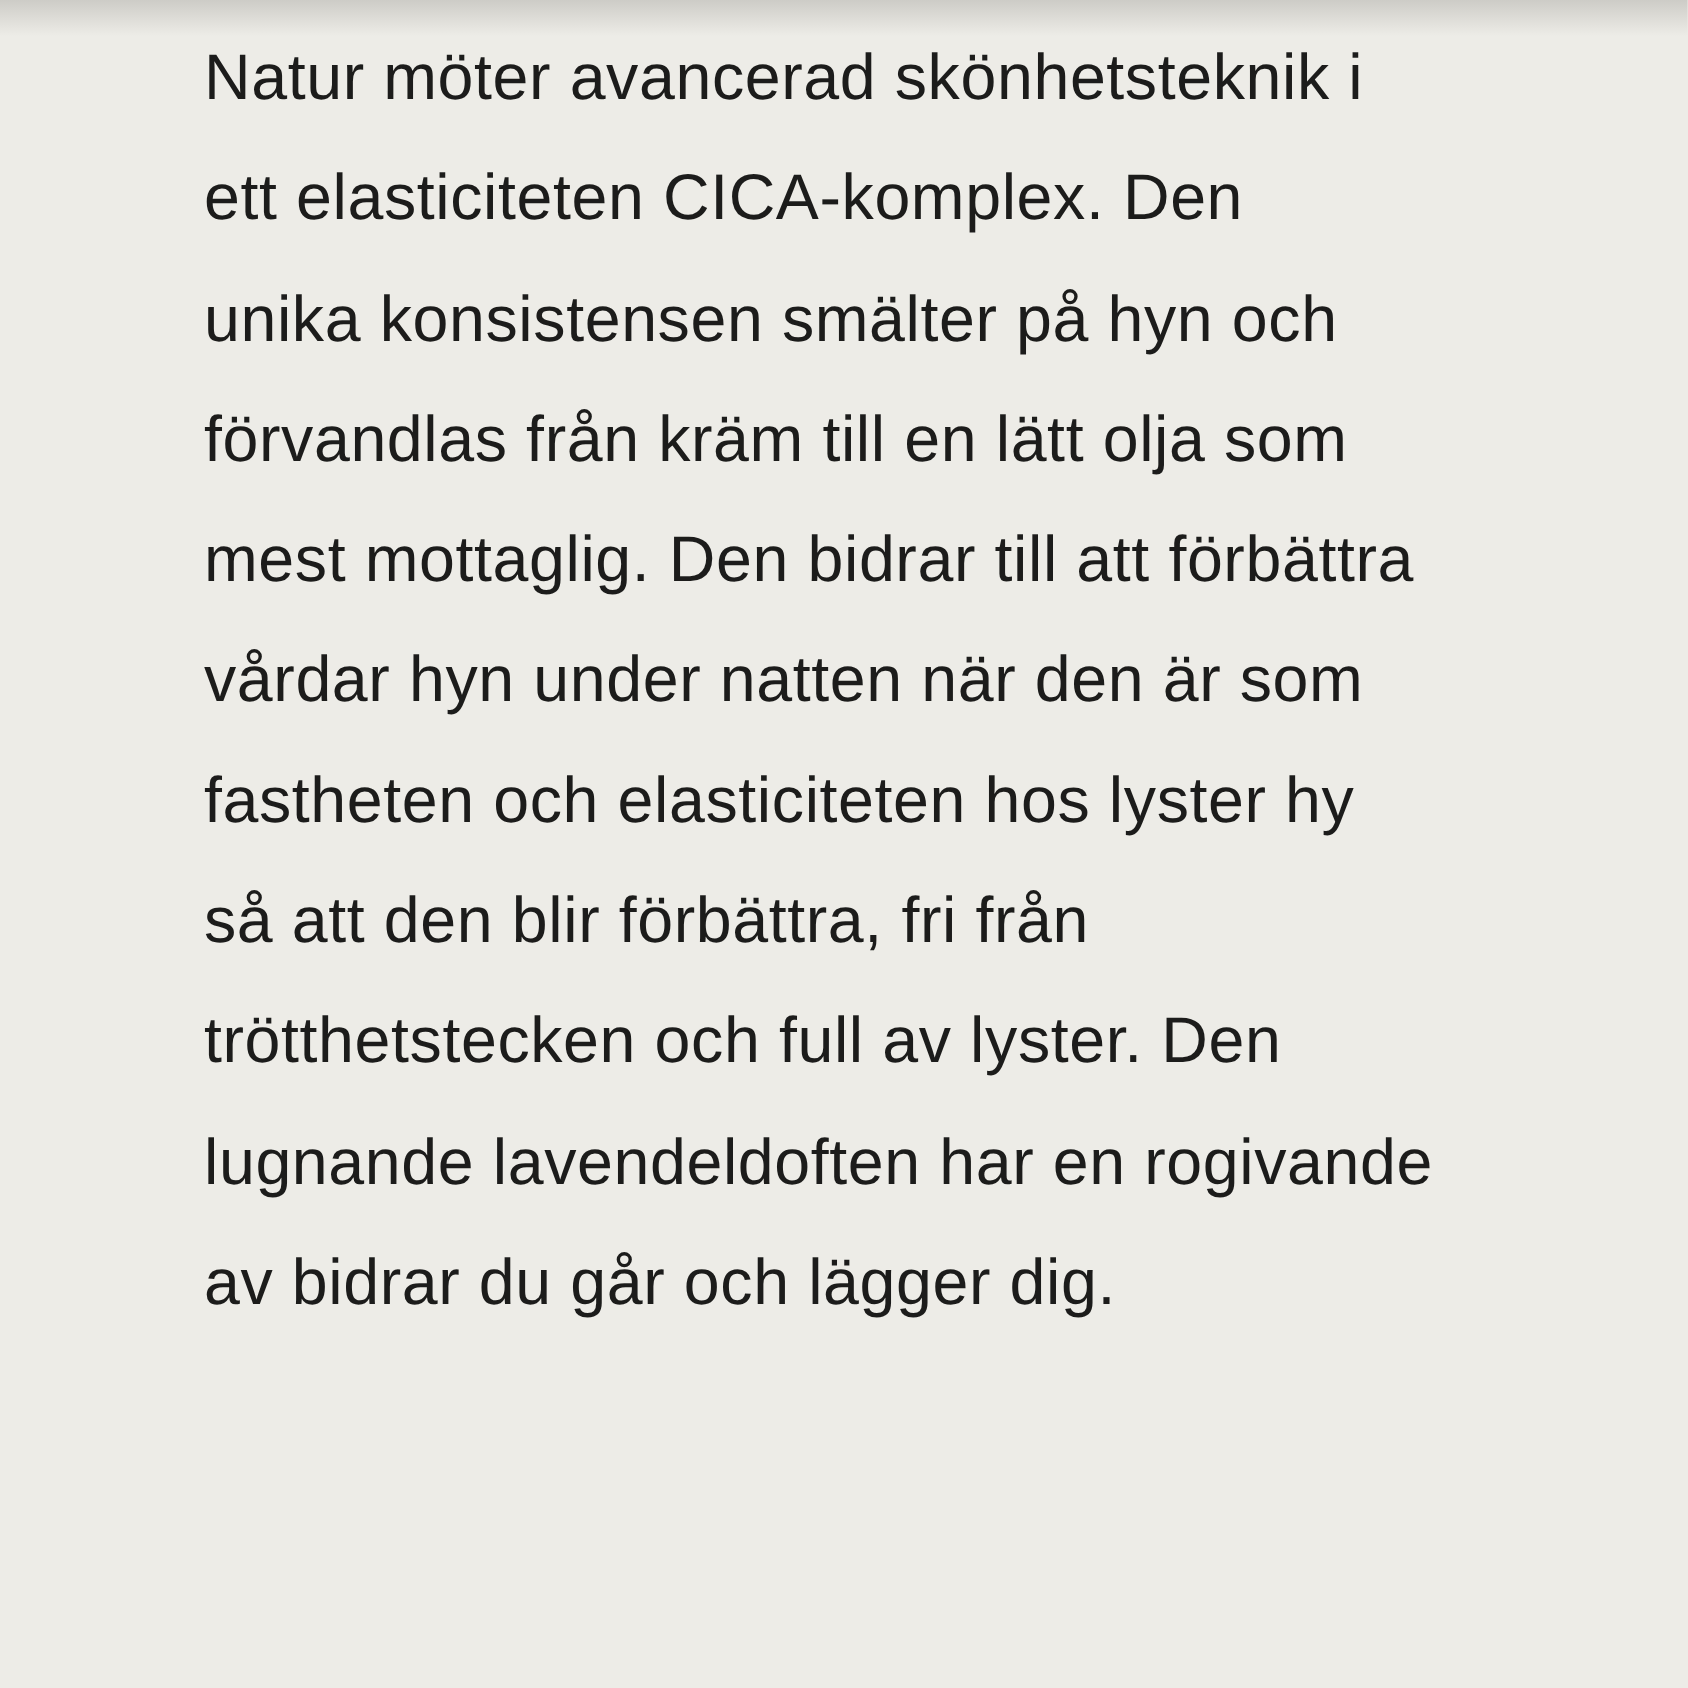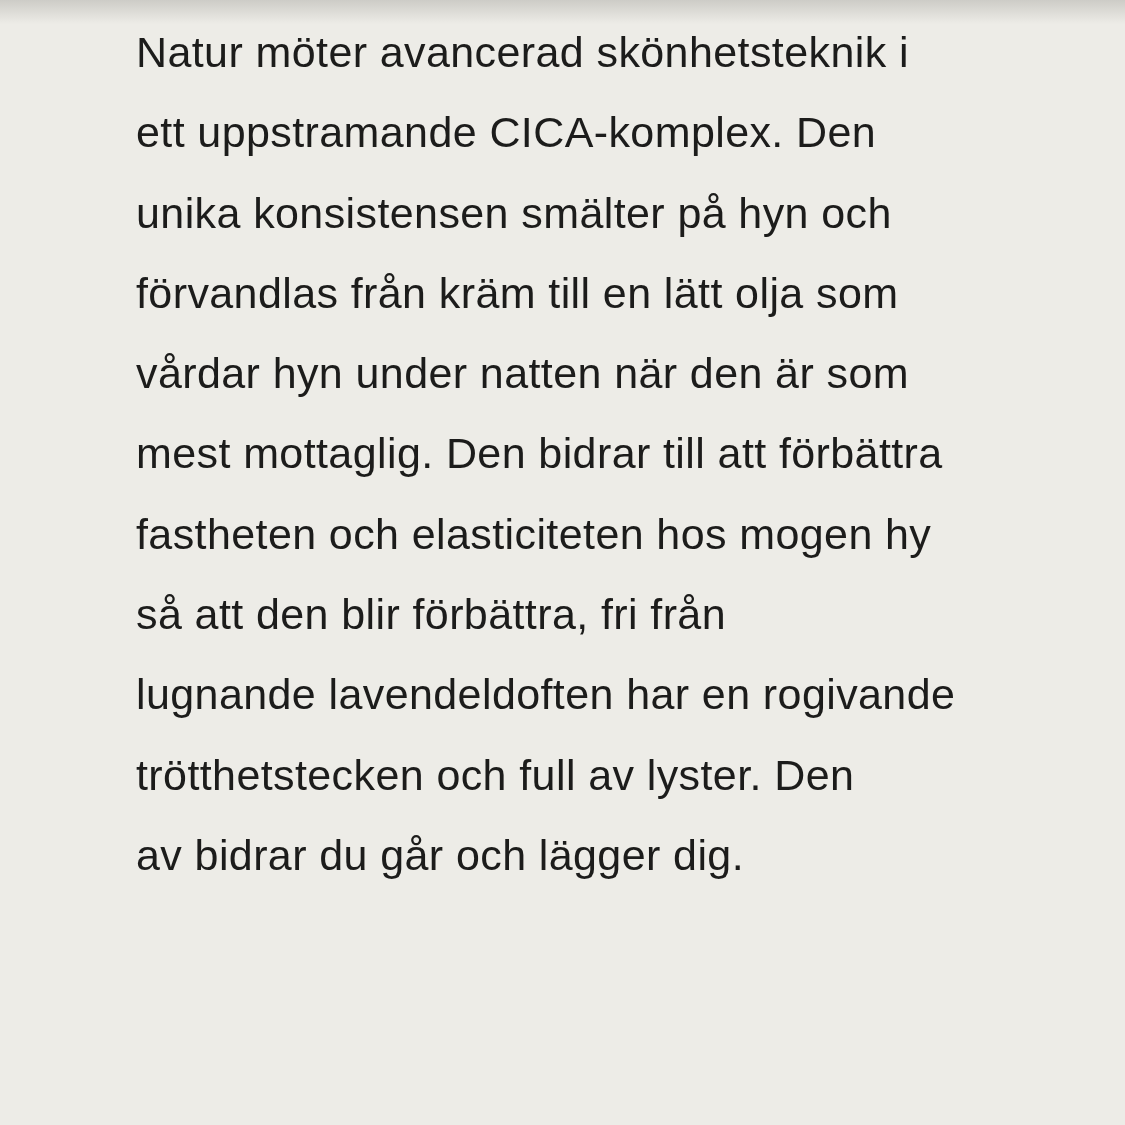--- a/index.html
+++ b/index.html
@@ -39,23 +39,23 @@
     white-space: nowrap;
   }
 </style>
 </head>
 <body>
 
 <div class="top-shadow"></div>
 
 <div class="description-block">
   <div class="description-line">Natur möter avancerad skönhetsteknik i</div>
-  <div class="description-line">ett uppstramande CICA-komplex. Den</div>
+  <div class="description-line">ett elasticiteten CICA-komplex. Den</div>
   <div class="description-line">unika konsistensen smälter på hyn och</div>
   <div class="description-line">förvandlas från kräm till en lätt olja som</div>
+  <div class="description-line">mest mottaglig. Den bidrar till att förbättra</div>
   <div class="description-line">vårdar hyn under natten när den är som</div>
-  <div class="description-line">mest mottaglig. Den bidrar till att förbättra</div>
-  <div class="description-line">fastheten och elasticiteten hos mogen hy</div>
+  <div class="description-line">fastheten och elasticiteten hos lyster hy</div>
   <div class="description-line">så att den blir förbättra, fri från</div>
+  <div class="description-line">trötthetstecken och full av lyster. Den</div>
   <div class="description-line">lugnande lavendeldoften har en rogivande</div>
-  <div class="description-line">trötthetstecken och full av lyster. Den</div>
   <div class="description-line">av bidrar du går och lägger dig.</div>
 </div>
 
 </body></html>

